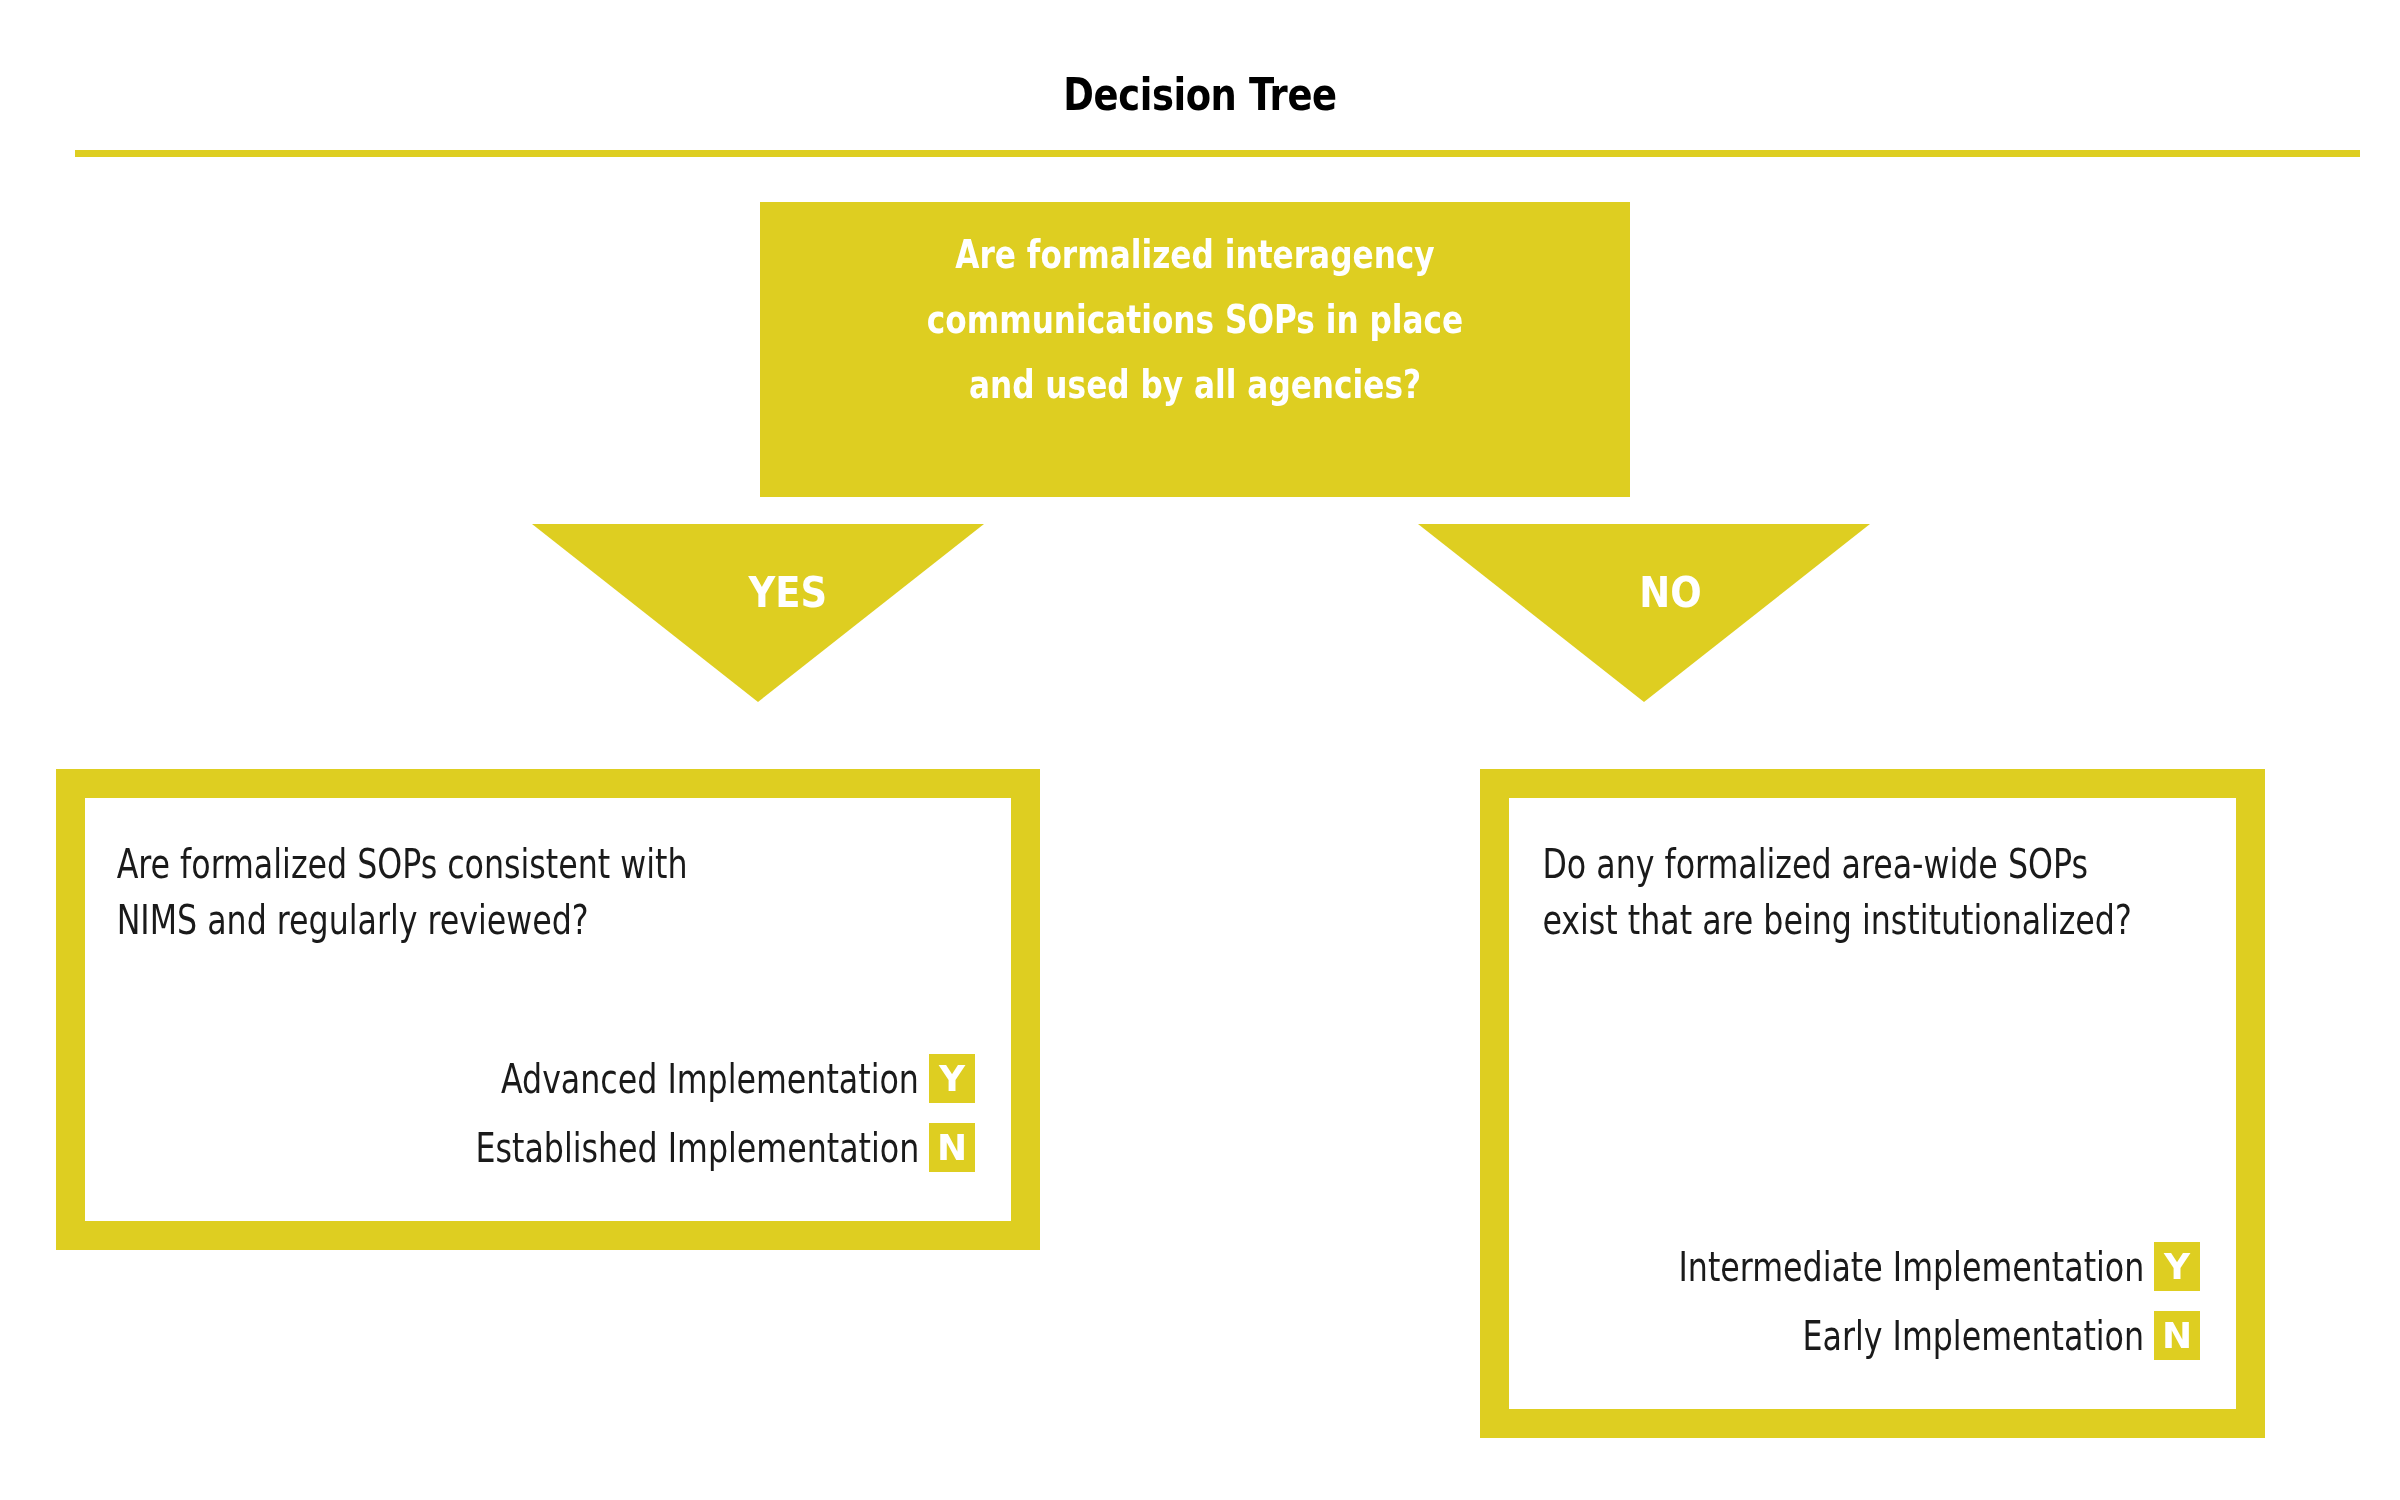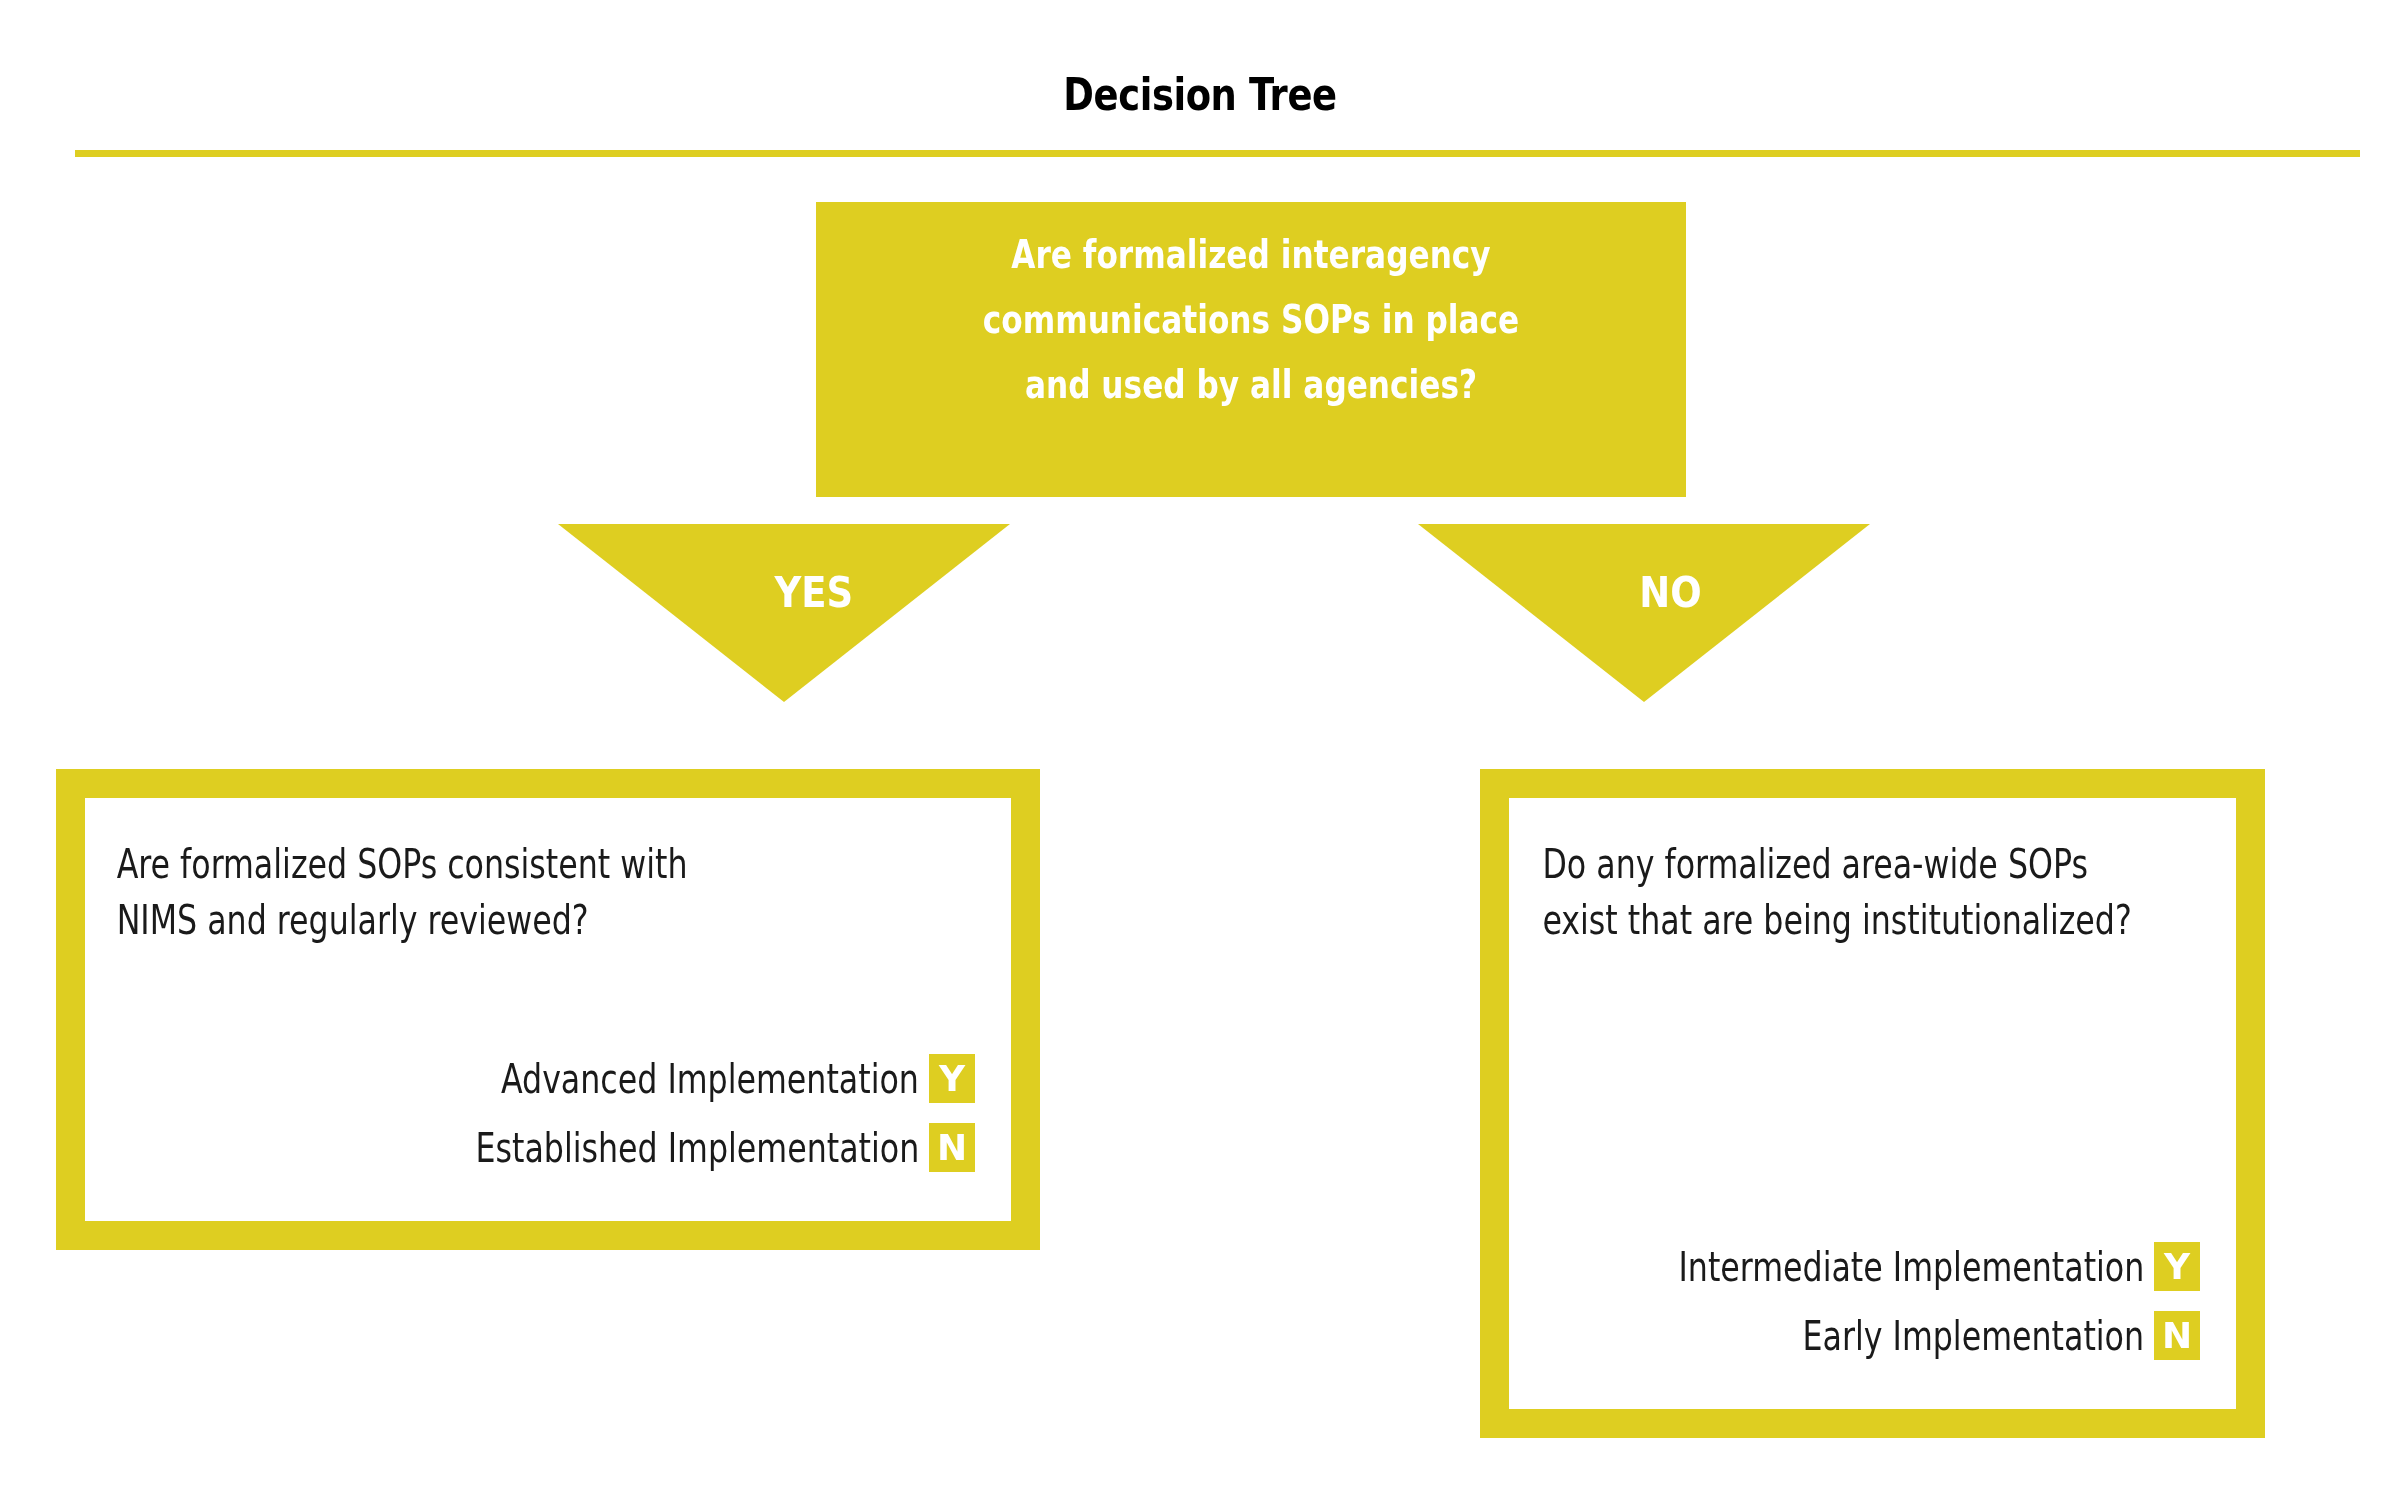--- a/index.html
+++ b/index.html
@@ -38,21 +38,21 @@
     left: 75px;
     top: 150px;
     width: 2285px;
     height: 7px;
     background: #DECE21;
   }
 
   
   #root-question-box {
     position: absolute;
-    left: 816px;
+    left: 760px;
     top: 202px;
     width: 870px;
     height: 295px;
     background: #DECE21;
     box-sizing: border-box;
     padding-top: 20px;
   }
   .root-line {
     display: block;
     text-align: center;
@@ -65,21 +65,21 @@
     white-space: nowrap;
   }
 
   
   .arrow-wrap {
     position: absolute;
     top: 524px;
     width: 452px;
     height: 178px;
   }
-  #arrow-yes { left: 558px; text-decoration: underline; }
+  #arrow-yes { left: 532px; text-decoration: underline; }
   #arrow-no  { left: 1418px; }
 
   .arrow-tri {
     position: absolute;
     left: 0; top: 0;
     width: 0; height: 0;
     border-left: 226px solid transparent;
     border-right: 226px solid transparent;
     border-top: 178px solid #DECE21;
   }

